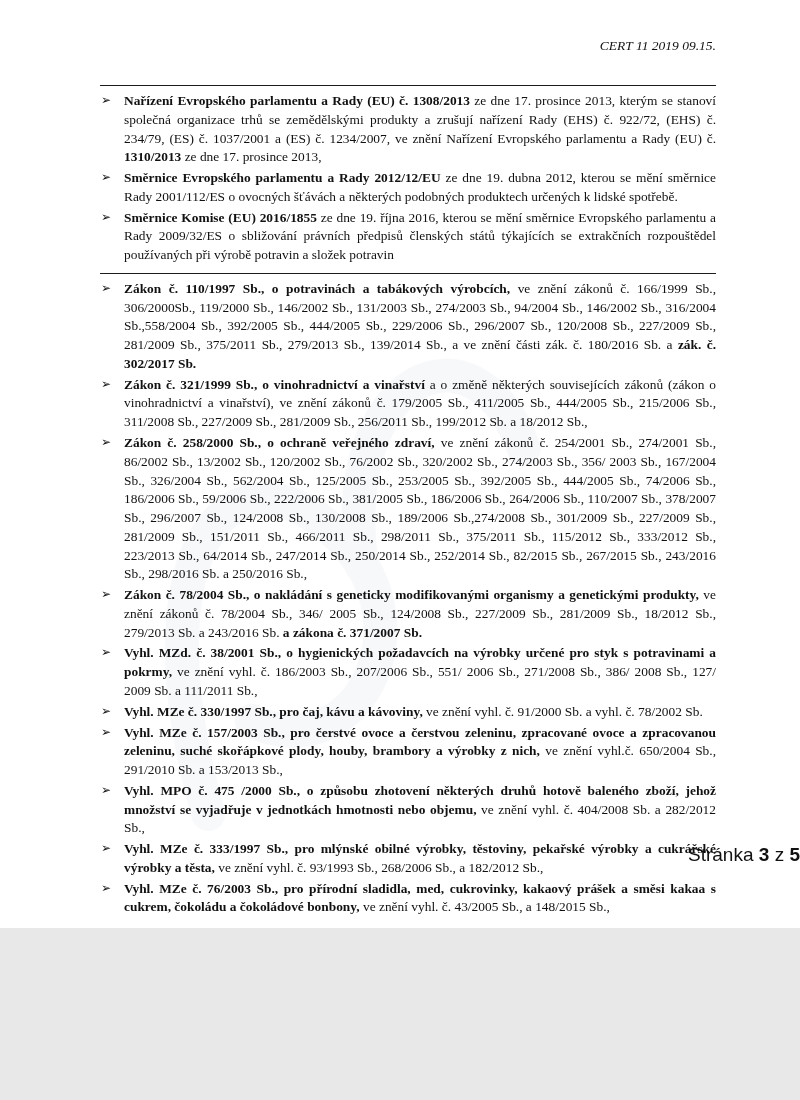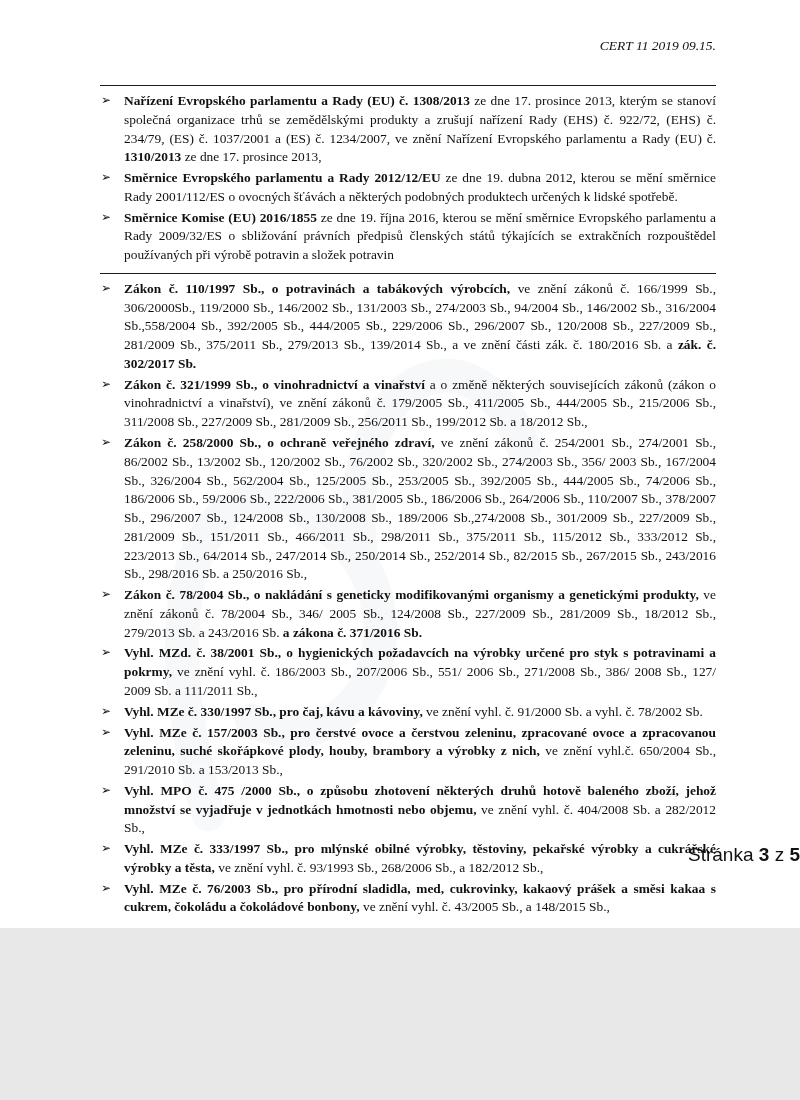--- a/index.html
+++ b/index.html
@@ -38,21 +38,21 @@
     <div class="list">
         <div class="item"><span class="bullet">➢</span><span class="b">Nařízení Evropského parlamentu a Rady (EU) č. 1308/2013</span><span> ze dne 17. prosince 2013, kterým se stanoví společná organizace trhů se zemědělskými produkty a zrušují nařízení Rady (EHS) č. 922/72, (EHS) č. 234/79, (ES) č. 1037/2001 a (ES) č. 1234/2007, ve znění Nařízení Evropského parlamentu a Rady (EU) č. </span><span class="b">1310/2013</span><span> ze dne 17. prosince 2013,</span></div>
         <div class="item"><span class="bullet">➢</span><span class="b">Směrnice Evropského parlamentu a Rady 2012/12/EU</span><span> ze dne 19. dubna 2012, kterou se mění směrnice Rady 2001/112/ES o ovocných šťávách a některých podobných produktech určených k lidské spotřebě.</span></div>
         <div class="item"><span class="bullet">➢</span><span class="b">Směrnice Komise (EU) 2016/1855</span><span> ze dne 19. října 2016, kterou se mění směrnice Evropského parlamentu a Rady 2009/32/ES o sbližování právních předpisů členských států týkajících se extrakčních rozpouštědel používaných při výrobě potravin a složek potravin</span></div>
       </div>
     <div class="rule-mid"></div>
     <div class="list">
         <div class="item"><span class="bullet">➢</span><span class="b">Zákon č. 110/1997 Sb., o potravinách a tabákových výrobcích,</span><span> ve znění zákonů č. 166/1999 Sb., 306/2000Sb., 119/2000 Sb., 146/2002 Sb., 131/2003 Sb., 274/2003 Sb., 94/2004 Sb., 146/2002 Sb., 316/2004 Sb.,558/2004 Sb., 392/2005 Sb., 444/2005 Sb., 229/2006 Sb., 296/2007 Sb., 120/2008 Sb., 227/2009 Sb., 281/2009 Sb., 375/2011 Sb., 279/2013 Sb., 139/2014 Sb., a ve znění části zák. č. 180/2016 Sb. a </span><span class="b">zák. č. 302/2017 Sb.</span></div>
         <div class="item"><span class="bullet">➢</span><span class="b">Zákon č. 321/1999 Sb., o vinohradnictví a vinařství</span><span> a o změně některých souvisejících zákonů (zákon o vinohradnictví a vinařství), ve znění zákonů č. 179/2005 Sb., 411/2005 Sb., 444/2005 Sb., 215/2006 Sb., 311/2008 Sb., 227/2009 Sb., 281/2009 Sb., 256/2011 Sb., 199/2012 Sb. a 18/2012 Sb.,</span></div>
         <div class="item"><span class="bullet">➢</span><span class="b">Zákon č. 258/2000 Sb., o ochraně veřejného zdraví,</span><span> ve znění zákonů č. 254/2001 Sb., 274/2001 Sb., 86/2002 Sb., 13/2002 Sb., 120/2002 Sb., 76/2002 Sb., 320/2002 Sb., 274/2003 Sb., 356/ 2003 Sb., 167/2004 Sb., 326/2004 Sb., 562/2004 Sb., 125/2005 Sb., 253/2005 Sb., 392/2005 Sb., 444/2005 Sb., 74/2006 Sb., 186/2006 Sb., 59/2006 Sb., 222/2006 Sb., 381/2005 Sb., 186/2006 Sb., 264/2006 Sb., 110/2007 Sb., 378/2007 Sb., 296/2007 Sb., 124/2008 Sb., 130/2008 Sb., 189/2006 Sb.,274/2008 Sb., 301/2009 Sb., 227/2009 Sb., 281/2009 Sb., 151/2011 Sb., 466/2011 Sb., 298/2011 Sb., 375/2011 Sb., 115/2012 Sb., 333/2012 Sb., 223/2013 Sb., 64/2014 Sb., 247/2014 Sb., 250/2014 Sb., 252/2014 Sb., 82/2015 Sb., 267/2015 Sb., 243/2016 Sb., 298/2016 Sb. a 250/2016 Sb.,</span></div>
-        <div class="item"><span class="bullet">➢</span><span class="b">Zákon č. 78/2004 Sb., o nakládání s geneticky modifikovanými organismy a genetickými produkty,</span><span> ve znění zákonů č. 78/2004 Sb., 346/ 2005 Sb., 124/2008 Sb., 227/2009 Sb., 281/2009 Sb., 18/2012 Sb., 279/2013 Sb. a 243/2016 Sb. </span><span class="b">a zákona č. 371/2016 Sb.</span></div>
+        <div class="item"><span class="bullet">➢</span><span class="b">Zákon č. 78/2004 Sb., o nakládání s geneticky modifikovanými organismy a genetickými produkty,</span><span> ve znění zákonů č. 78/2004 Sb., 346/ 2005 Sb., 124/2008 Sb., 227/2009 Sb., 281/2009 Sb., 18/2012 Sb., 279/2013 Sb. a 243/2016 Sb. </span><span class="b">a zákona č. 371/2007 Sb.</span></div>
         <div class="item"><span class="bullet">➢</span><span class="b">Vyhl. MZd. č. 38/2001 Sb., o hygienických požadavcích na výrobky určené pro styk s potravinami a pokrmy,</span><span> ve znění vyhl. č. 186/2003 Sb., 207/2006 Sb., 551/ 2006 Sb., 271/2008 Sb., 386/ 2008 Sb., 127/ 2009 Sb. a 111/2011 Sb.,</span></div>
         <div class="item"><span class="bullet">➢</span><span class="b">Vyhl. MZe č. 330/1997 Sb., pro čaj, kávu a kávoviny,</span><span> ve znění vyhl. č. 91/2000 Sb. a vyhl. č. 78/2002 Sb.</span></div>
         <div class="item"><span class="bullet">➢</span><span class="b">Vyhl. MZe č. 157/2003 Sb., pro čerstvé ovoce a čerstvou zeleninu, zpracované ovoce a zpracovanou zeleninu, suché skořápkové plody, houby, brambory a výrobky z nich,</span><span> ve znění vyhl.č. 650/2004 Sb., 291/2010 Sb. a 153/2013 Sb.,</span></div>
         <div class="item"><span class="bullet">➢</span><span class="b">Vyhl. MPO č. 475 /2000 Sb., o způsobu zhotovení některých druhů hotově baleného zboží, jehož množství se vyjadřuje v jednotkách hmotnosti nebo objemu,</span><span> ve znění vyhl. č. 404/2008 Sb. a 282/2012 Sb.,</span></div>
         <div class="item"><span class="bullet">➢</span><span class="b">Vyhl. MZe č. 333/1997 Sb., pro mlýnské obilné výrobky, těstoviny, pekařské výrobky a cukrářské výrobky a těsta,</span><span> ve znění vyhl. č. 93/1993 Sb., 268/2006 Sb., a 182/2012 Sb.,</span></div>
         <div class="item"><span class="bullet">➢</span><span class="b">Vyhl. MZe č. 76/2003 Sb., pro přírodní sladidla, med, cukrovinky, kakaový prášek a směsi kakaa s cukrem, čokoládu a čokoládové bonbony,</span><span> ve znění vyhl. č. 43/2005 Sb., a 148/2015 Sb.,</span></div>
       </div>
   </div>
 
   <div class="footer">

